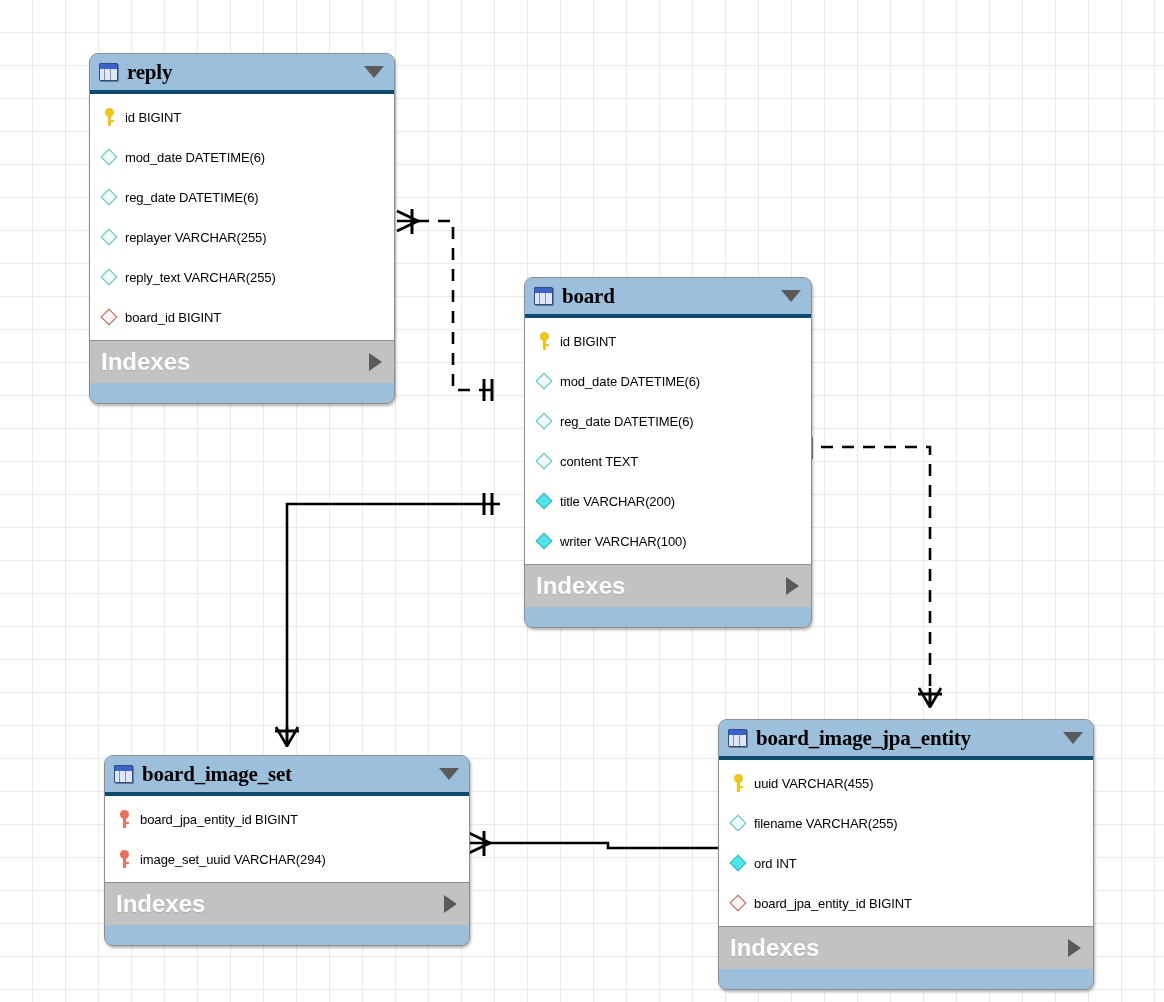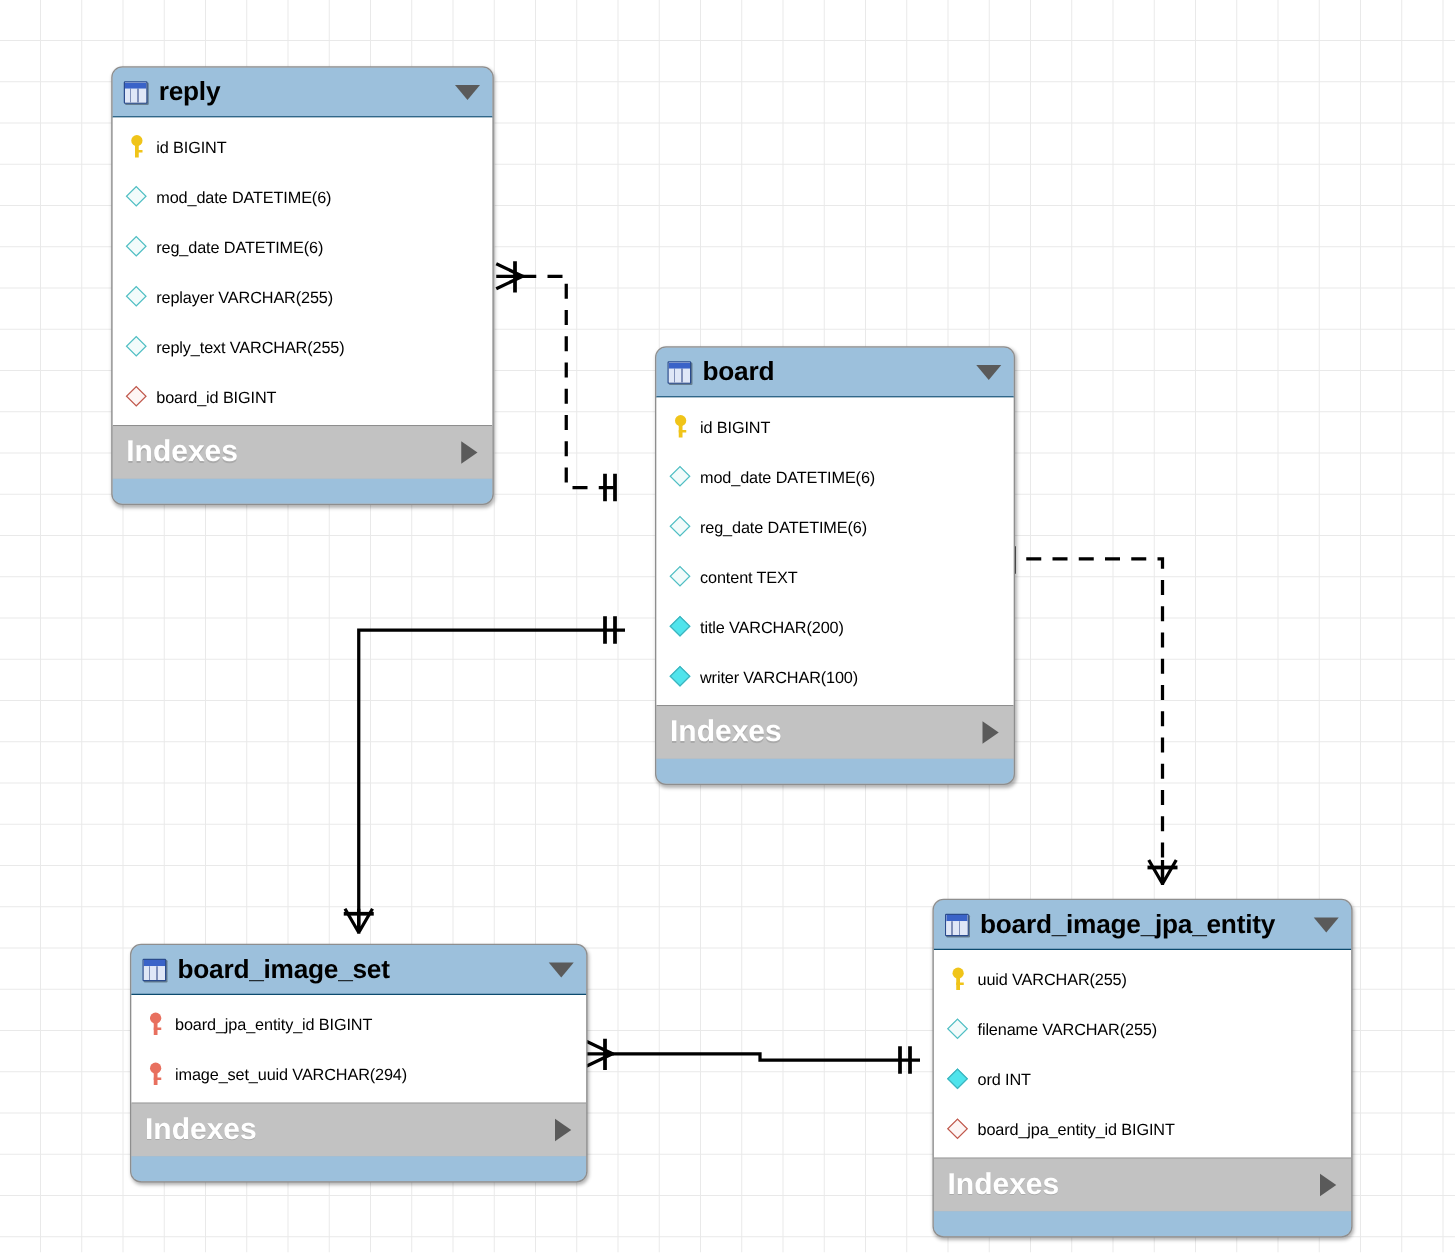--- a/index.html
+++ b/index.html
@@ -43,21 +43,22 @@
     box-sizing: border-box;
     overflow: hidden;
   }
   .tbl-header {
     height: 40px;
     background: #9cc0dc;
     display: flex;
     align-items: center;
     padding: 0 10px 0 9px;
     box-sizing: border-box;
-    border-bottom: 1px solid #0c4a6e;
+    border-bottom: 4px solid #0c4a6e;
+    font-family: Liberation Serif, serif;
   }
   .tbl-icon {
     width: 19px;
     height: 18px;
     flex: 0 0 19px;
     position: relative;
     margin-right: 9px;
     background: #ffffff;
     border: 1px solid #2a4b8d;
     border-radius: 1px;
@@ -388,36 +389,36 @@
         <span class="col-text">image_set_uuid VARCHAR(294)</span>
       </div>
     </div>
     <div class="tbl-indexes">
       <span class="idx-label">Indexes</span>
       <span class="idx-caret"></span>
     </div>
     <div class="tbl-foot"></div>
   </div>
 
-  <div class="table-fig" style="left:746px; top:719px; width:336px;">
+  <div class="table-fig" style="left:718px; top:719px; width:376px;">
     <div class="tbl-header">
       <span class="tbl-icon"></span>
       <span class="tbl-title">board_image_jpa_entity</span>
       <span class="tbl-caret"></span>
     </div>
     <div class="tbl-cols">
       <div class="col-row">
         <span class="col-glyph">
           <span class="g-key key-yellow">
               <span class="kh"></span>
               <span class="ks"></span>
               <span class="kt"></span>
             </span>
         </span>
-        <span class="col-text">uuid VARCHAR(255)</span>
+        <span class="col-text">uuid VARCHAR(455)</span>
       </div>
       <div class="col-row">
         <span class="col-glyph">
           <span class="g-dia dia-hollow-teal"></span>
         </span>
         <span class="col-text">filename VARCHAR(255)</span>
       </div>
       <div class="col-row">
         <span class="col-glyph">
           <span class="g-dia dia-solid-teal"></span>

